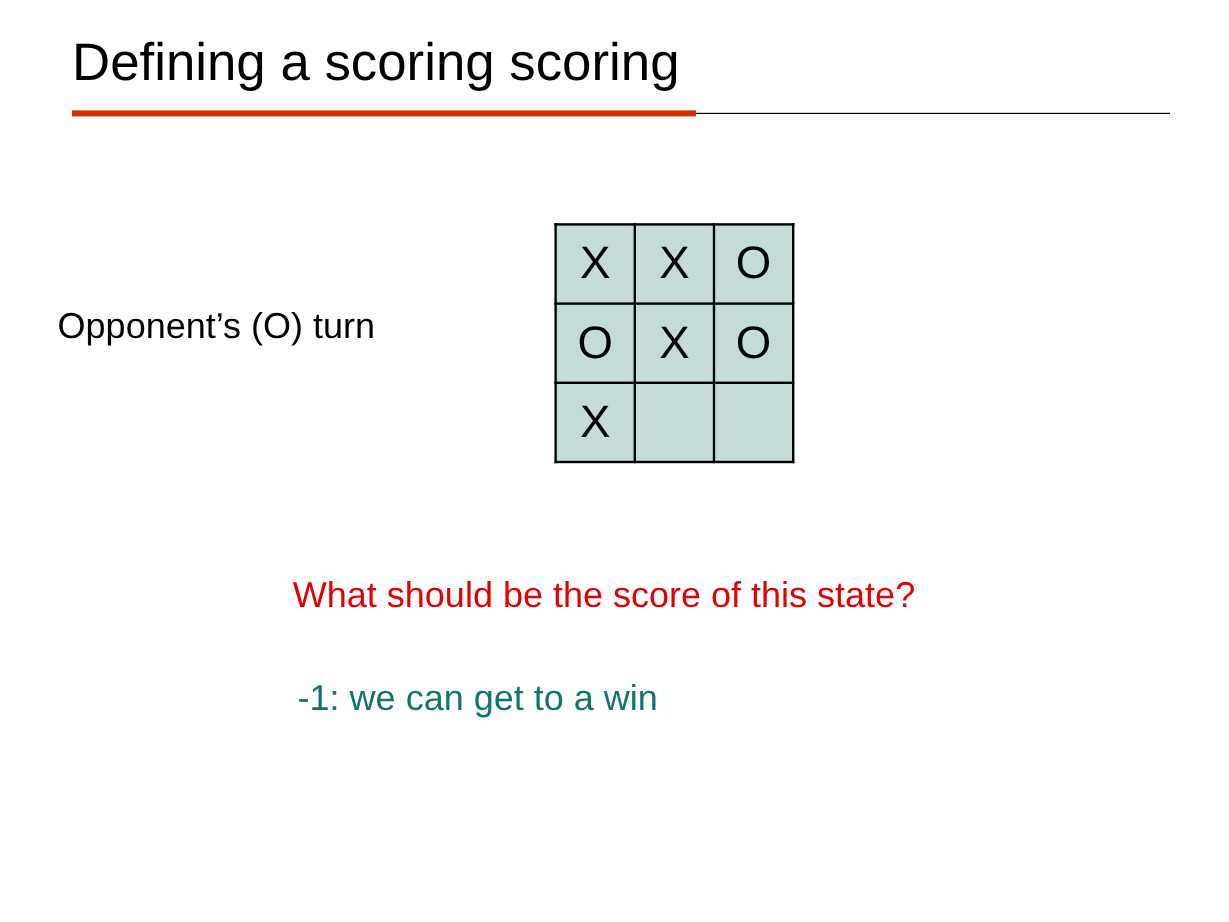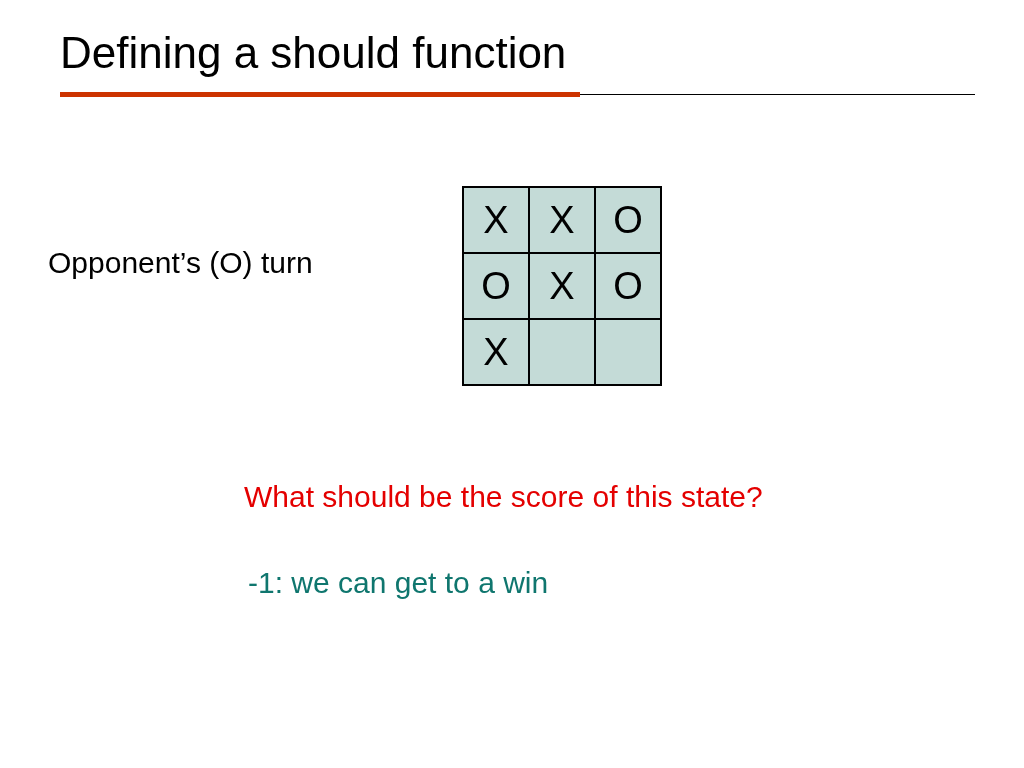--- a/index.html
+++ b/index.html
@@ -38,21 +38,21 @@
   .underline-black {
     position: absolute;
     left: 520px;
     top: 2px;
     height: 0;
     border-top: 1.5px solid #000;
     width: 395px;
   }
   .turn-label {
     position: absolute;
-    top: 246px;
+    top: 256px;
     left: 48px;
     font-size: 30px;
     color: #000;
   }
   .board {
     position: absolute;
     top: 186px;
     left: 462px;
     border-collapse: collapse;
   }
@@ -79,21 +79,21 @@
     position: absolute;
     top: 566px;
     left: 248px;
     font-size: 30px;
     color: #0f766e;
   }
 </style>
 </head>
 <body>
 
-<div class="title">Defining a should function</div>
+<div class="title">Defining a scoring scoring</div>
 
 <div class="underline-container">
   <div class="underline-red"></div>
   <div class="underline-black"></div>
 </div>
 
 <div class="turn-label">Opponent’s (O) turn</div>
 
 <table class="board">
   <tbody>

